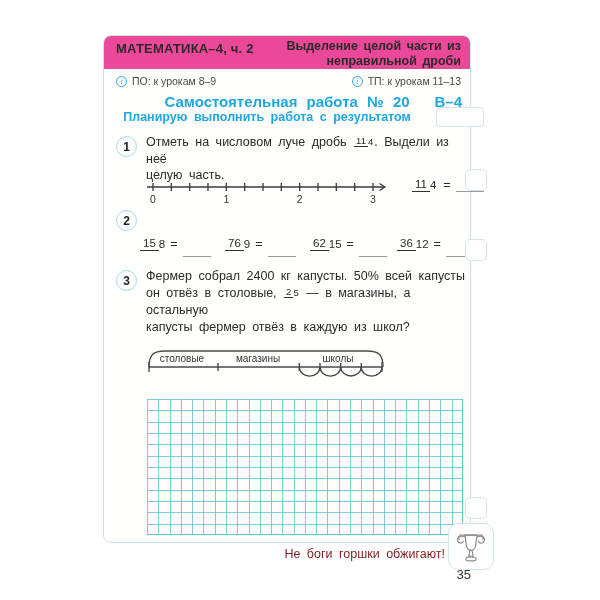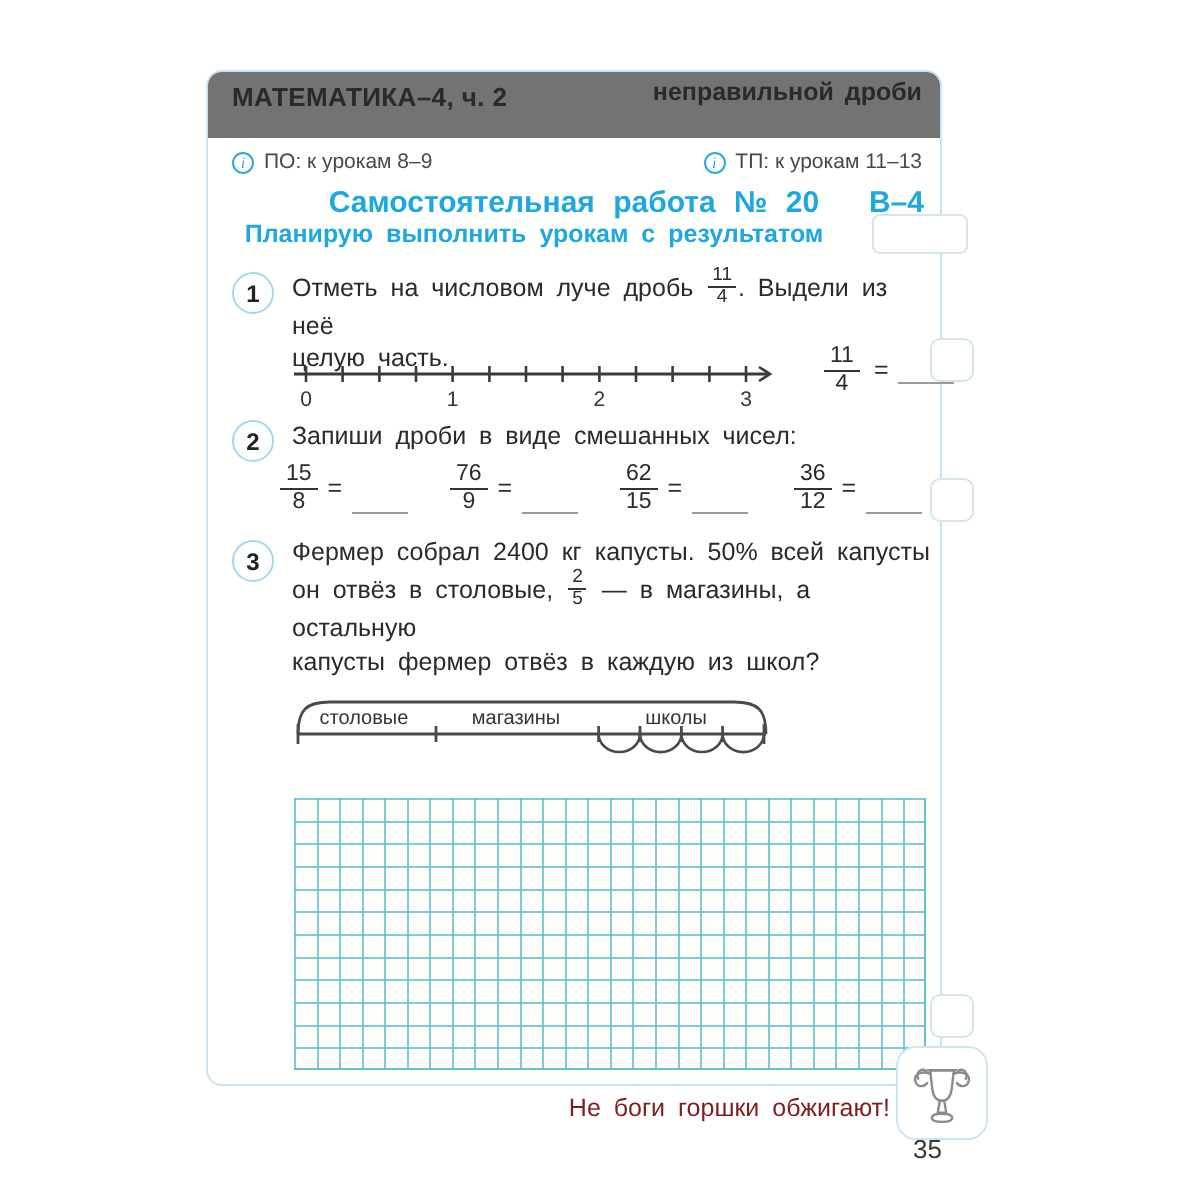--- a/index.html
+++ b/index.html
@@ -4,21 +4,21 @@
 <style>
   * { margin:0; padding:0; box-sizing:border-box; }
   html,body { width:600px; height:600px; background:#ffffff; overflow:hidden;
     font-family:"Liberation Sans", sans-serif; color:#2c2a29; }
   .page { position:relative; width:600px; height:600px; }
 
   .card { position:absolute; left:103px; top:35px; width:368px; height:508px;
     border:1px solid #c7e4f1; border-radius:8px 8px 16px 8px; background:#fffffe; }
 
   .band { position:absolute; left:0; top:0; width:100%; height:33px;
-    background:#737373; border-radius:7px 7px 0 0;padding-left:45px; }
+    background:#ec4899; border-radius:7px 7px 0 0;padding-left:45px; }
   .band-left { position:absolute; left:12px; top:5px; font-weight:bold;
     font-size:13px; letter-spacing:.2px; }
   .band-right { position:absolute; right:9px; top:3px; font-weight:bold;
     font-size:12.5px; text-align:right; line-height:14.5px; word-spacing:2px; }
 
   .info-row { position:absolute; left:12px; right:9px; top:39px; height:12px;
     display:flex; justify-content:space-between; font-size:10.5px; color:#4a4846; }
   .info-item { display:flex; align-items:center; }
   .iicon { display:inline-flex; align-items:center; justify-content:center;
     width:11px; height:11px; border:1px solid #2ea9de; border-radius:50%;
@@ -38,21 +38,21 @@
     color:#222; font-weight:bold; font-size:12px;
     display:flex; align-items:center; justify-content:center; }
   .tasktext { margin-left:42px; margin-right:4px; font-size:12.5px;
     line-height:16.5px; word-spacing:3px; }
 
   .task1 { position:absolute; left:0; right:0; top:98px; }
   .task2 { position:absolute; left:0; right:0; top:174px; }
   .task3 { position:absolute; left:0; right:0; top:232px; }
   .task3 .tasktext { line-height:17px; }
 
-  .frac { display:inline-flex; flex-direction:column; align-items:center;
+  .frac { display:inline-flex; flex-direction:row; align-items:center;
     vertical-align:middle; line-height:1.05; font-size:11.5px; }
   .frac .num { border-bottom:1.4px solid #333; padding:0 3px; }
   .frac.sm { font-size:9.5px; margin:0 1px; position:relative; top:-1px; }
   .frac.sm .num { padding:0 2px; }
 
   .numline-svg { position:absolute; left:40px; top:140px; }
   .nl-ans { position:absolute; left:308px; top:132px; display:flex;
     align-items:center; height:34px; }
   .nl-ans .eq { margin:0 5px 0 7px; font-size:12.5px; }
   .blank { display:inline-block; width:28px; height:13px;
@@ -92,40 +92,41 @@
 </style>
 </head>
 <body>
 
 <div class="page">
   <div class="card">
 
     <div class="band">
       <div class="band-left">МАТЕМАТИКА–4, ч. 2</div>
       <div class="band-right">
+        <div>Выделение целой части из</div>
         <div>неправильной дроби</div>
       </div>
     </div>
 
     <div class="info-row">
       <div class="info-item">
         <span class="iicon">i</span>
         <span>ПО: к урокам 8–9</span>
       </div>
       <div class="info-item">
         <span class="iicon">i</span>
         <span>ТП: к урокам 11–13</span>
       </div>
     </div>
 
     <div class="title-row">
       <span>Самостоятельная работа № 20</span>
       <span class="variant">В–4</span>
     </div>
-    <div class="subtitle">Планирую выполнить урокам с результатом</div>
+    <div class="subtitle">Планирую выполнить работа с результатом</div>
     <div class="subtitle-box"></div>
 
     <div class="task1">
       <div class="tasknum" style="top:2px">1</div>
       <div class="tasktext">
         <div>
           <span>Отметь на числовом луче дробь</span>
           <span class="frac sm">
               <span class="num">11</span>
               <span class="den">4</span>
@@ -164,21 +165,20 @@
           <span class="num">11</span>
           <span class="den">4</span>
         </span>
       <span class="eq">=</span>
       <span class="blank"></span>
     </div>
     <div class="ansbox b1"></div>
 
     <div class="task2">
       <div class="tasknum" style="top:0">2</div>
-      <div class="tasktext">Запиши дроби в виде смешанных чисел:</div>
     </div>
 
     <div class="frac-row">
       <div class="fgroup" style="left:36px">
         <span class="frac">
             <span class="num">15</span>
             <span class="den">8</span>
           </span>
         <span class="eq">=</span>
         <span class="blank"></span>

